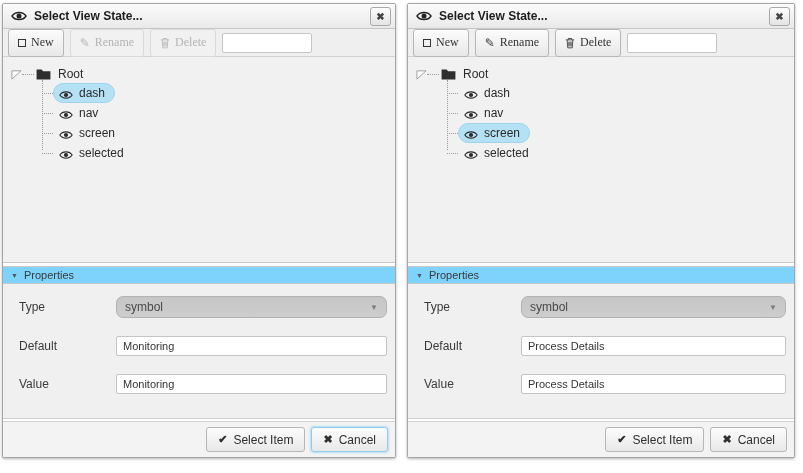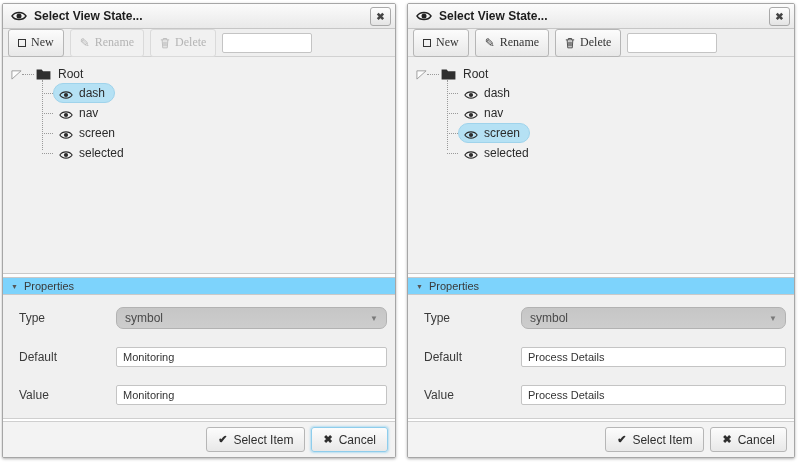--- a/index.html
+++ b/index.html
@@ -103,21 +103,21 @@
     display:flex;align-items:center;gap:6px;
     padding-left:8px;font-size:11px;color:#3a3a3a;cursor:pointer;
   }
   .tri{font-size:7px;color:#555;line-height:1;}
   .props-body{
     flex:0 0 auto;background:#f0f0f0;
     padding:12px 8px 13px 16px;
     border-bottom:1px solid #cfcfcf;
   }
   .prop-row{display:flex;align-items:center;margin-bottom:18px;}
-  .prop-row:last-child{margin-bottom:0;align-items:center;}
+  .prop-row:last-child{margin-bottom:11px;align-items:center;}
   .prop-label{width:97px;color:#3a3a3a;}
   .dropdown{
     flex:1;height:22px;
     background:linear-gradient(#c6c6c6,#cdcdcd);
     border:1px solid #b2b2b2;border-radius:7px;
     display:flex;align-items:center;
     padding:0 8px;color:#4a4a4a;cursor:pointer;
   }
   .dropdown .dd-text{flex:1;}
   .dd-arrow{font-size:8px;color:#7a7a7a;}

